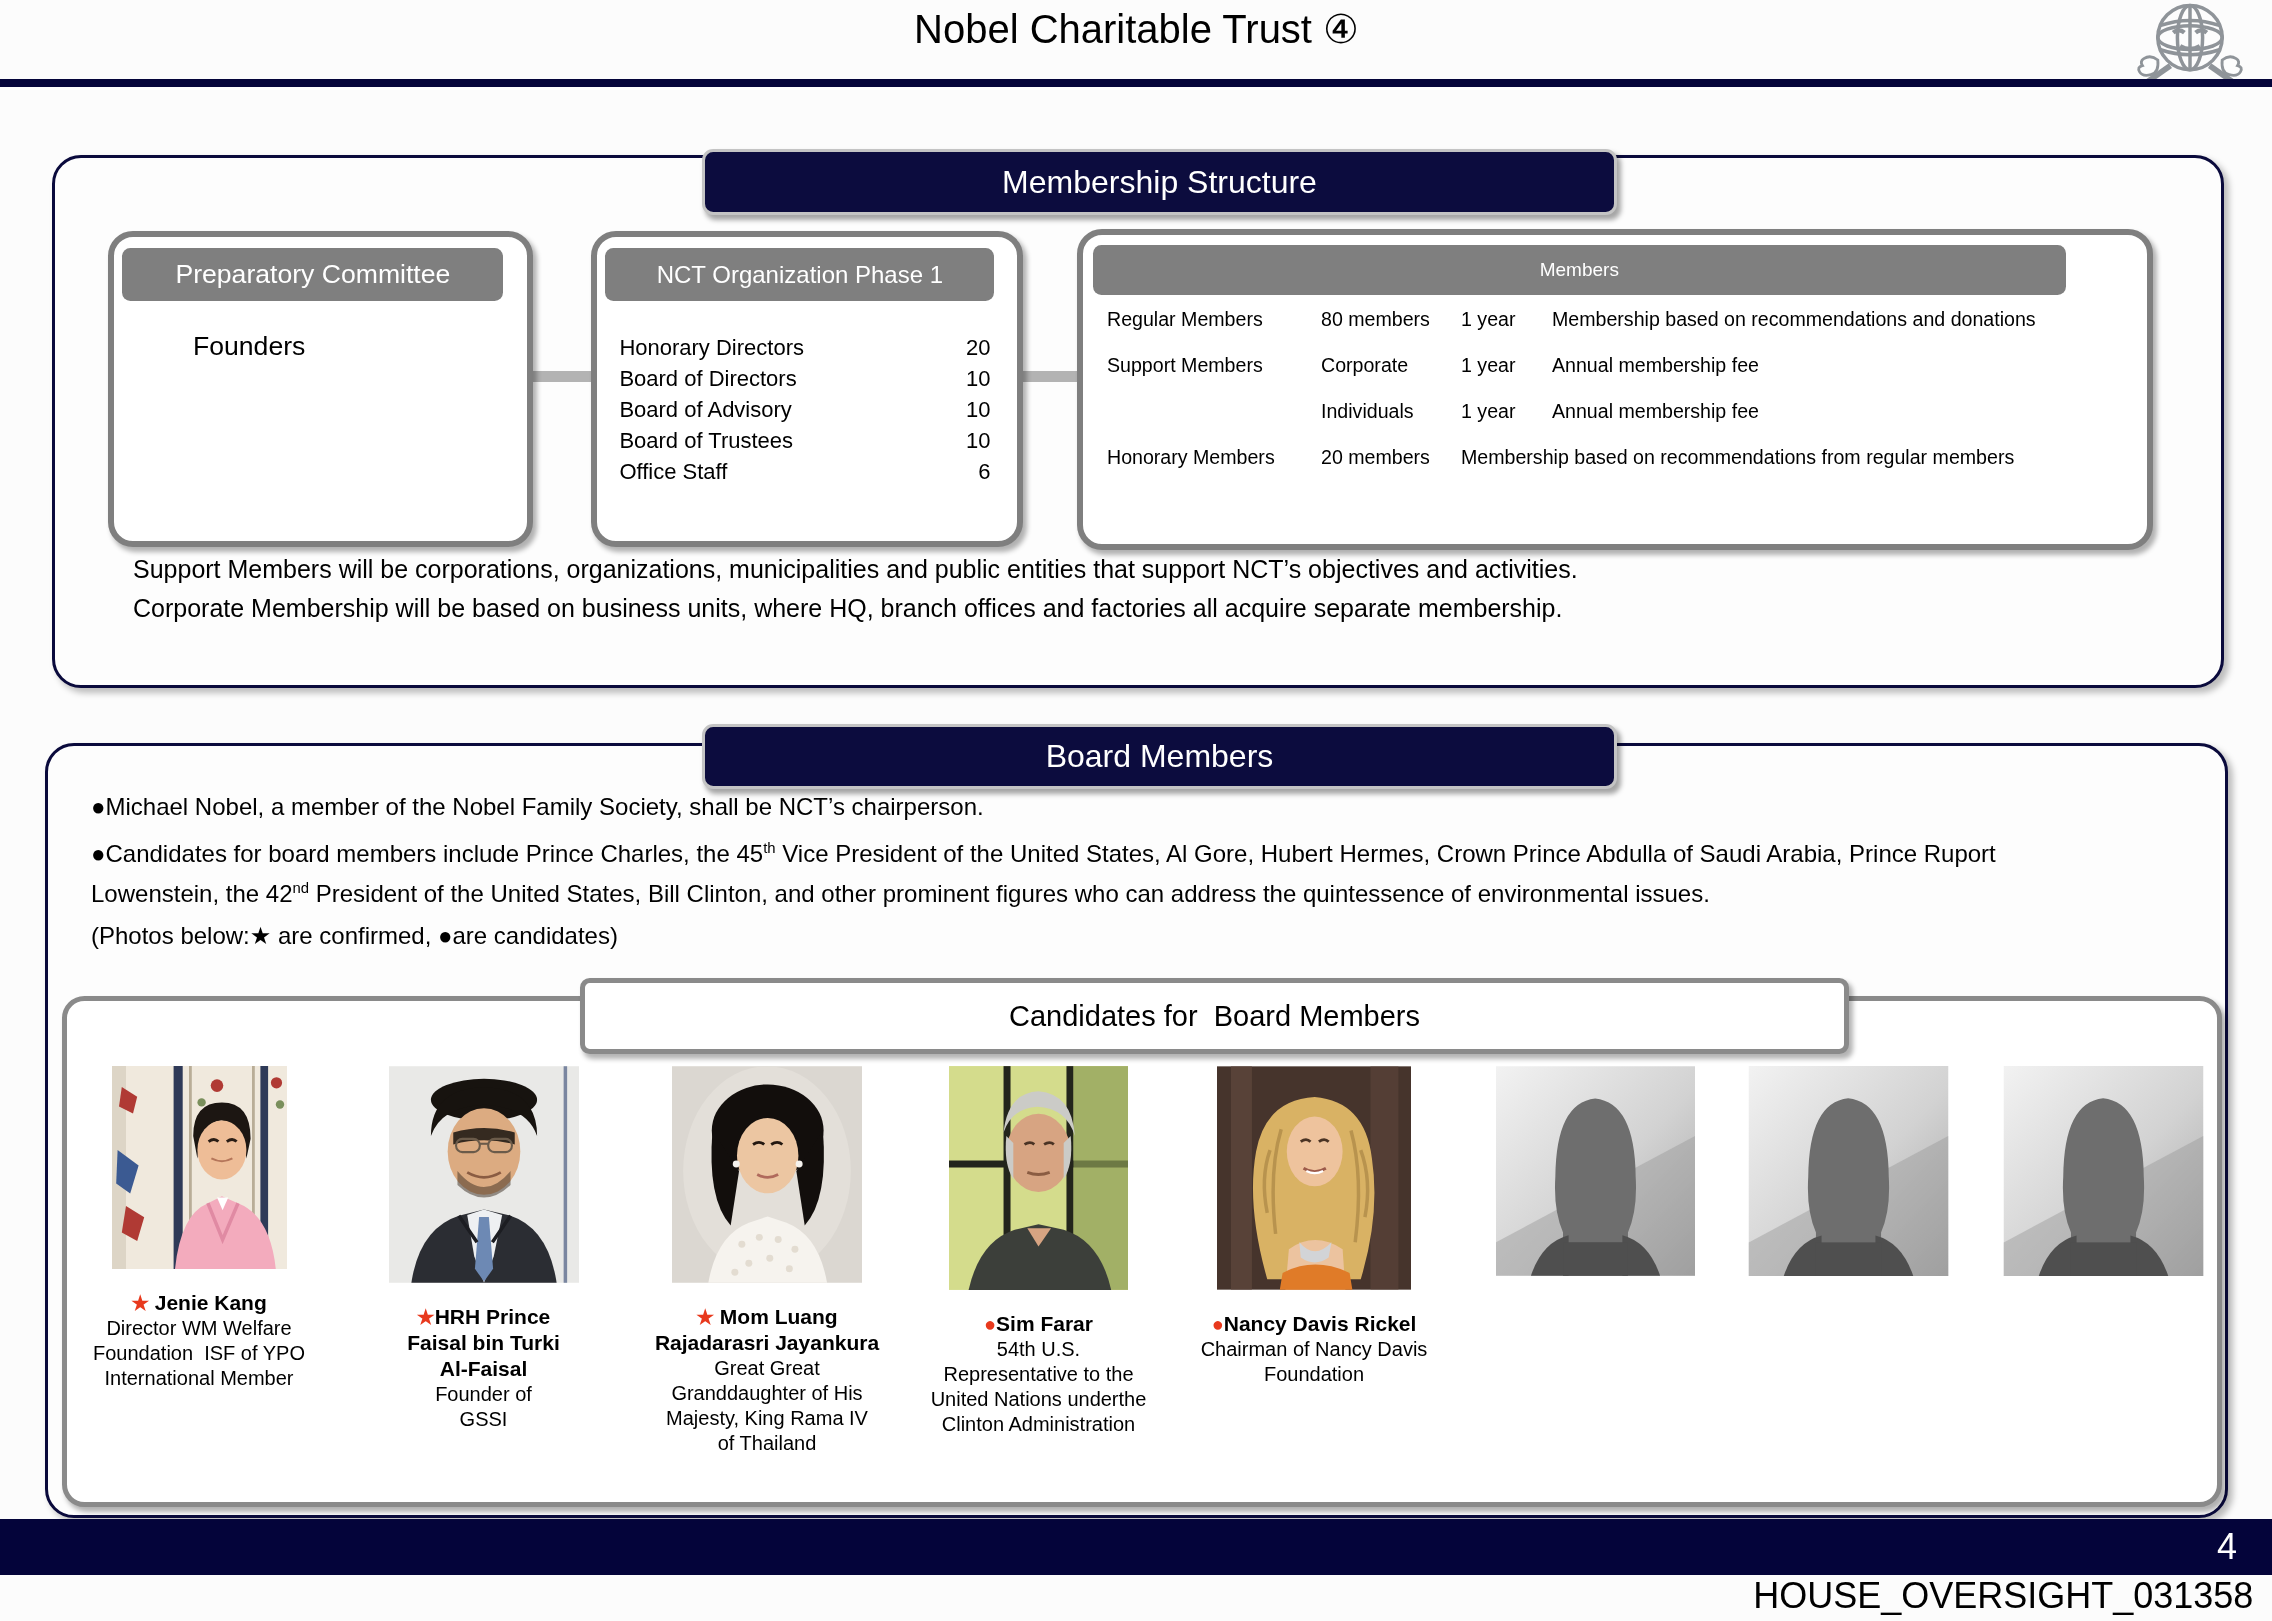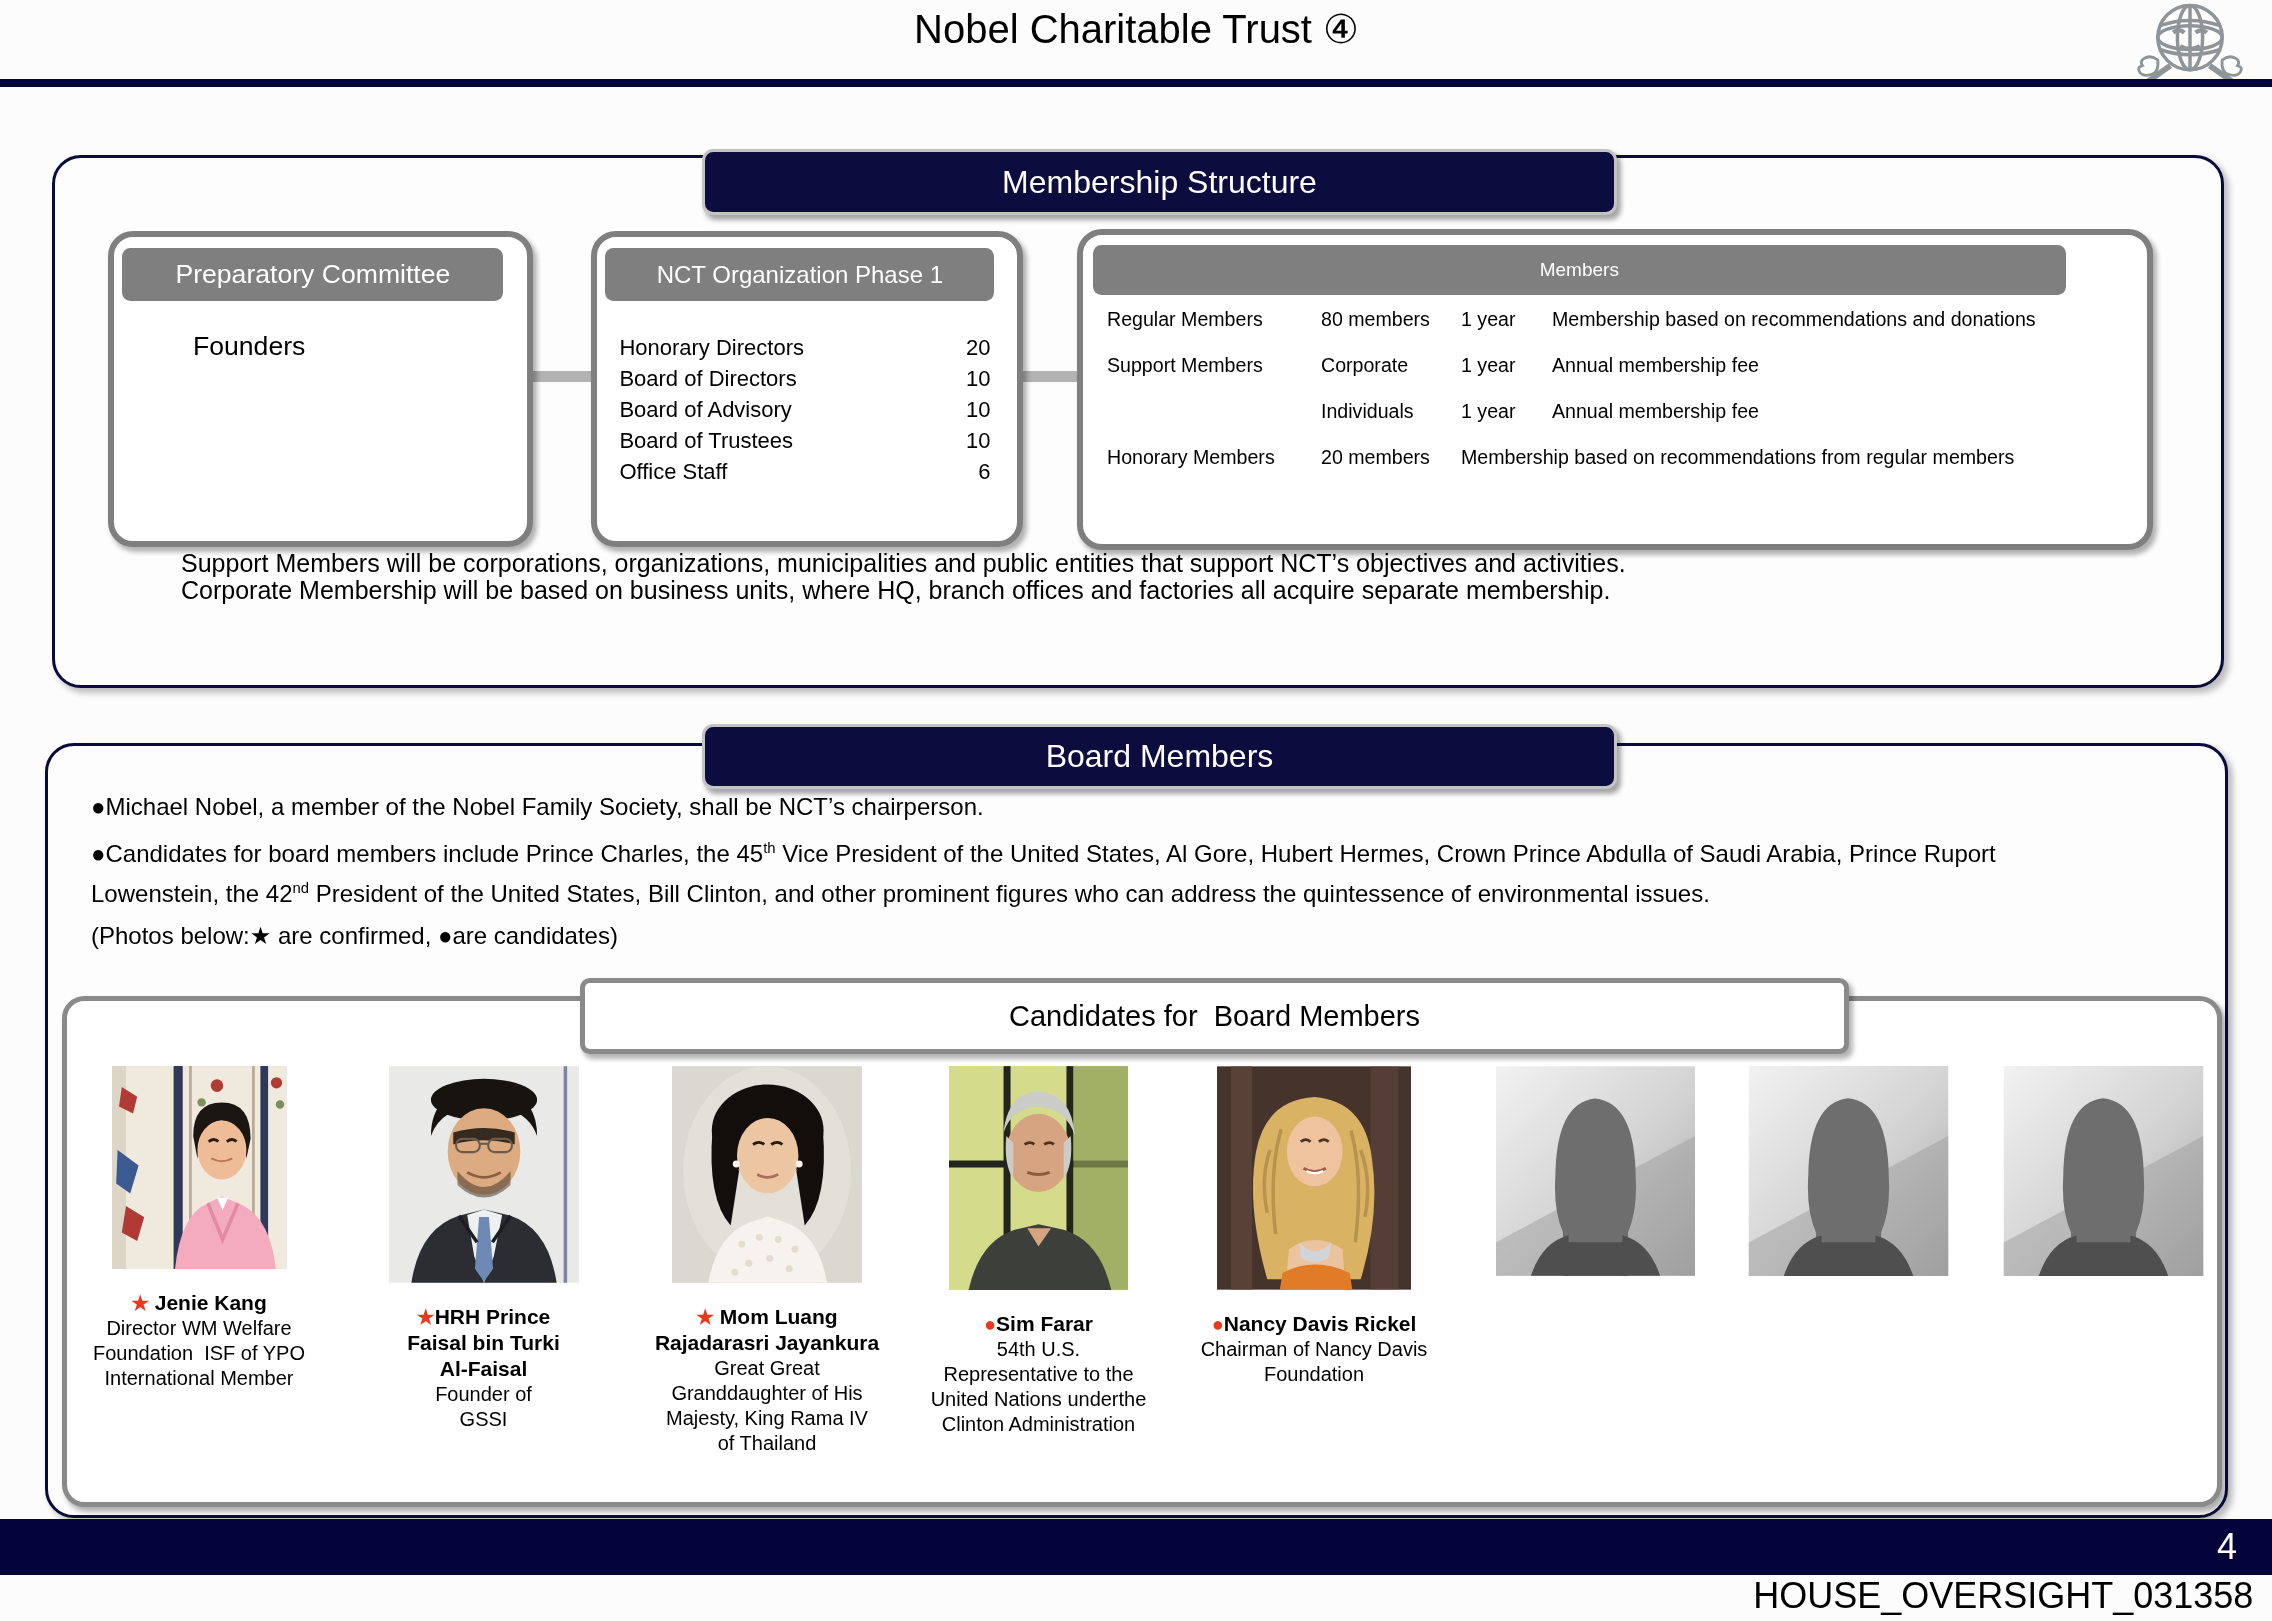--- a/index.html
+++ b/index.html
@@ -42,21 +42,21 @@
   .members-grid{position:absolute;left:24px;top:73px;width:1021px;display:grid;
                 grid-template-columns:214px 140px 91px auto;grid-auto-rows:46px;font-size:19.6px;}
   .members-grid div{white-space:nowrap;}
   .cell-span2{grid-column:3 / 5;}
 
   .connector{position:absolute;top:371px;height:11.2px;background:#b3b3b3;}
   .conn-1{left:521px;width:71px;}
   .conn-2{left:1010px;width:68px;}
 
   .membership-note{position:absolute;left:133px;top:550px;width:2028px;font-size:25px;
-                   line-height:27px;white-space:pre-line;margin-left:48px;}
+                   line-height:39px;white-space:pre-line;}
 
   
   .board-text{position:absolute;left:91px;top:789px;width:1993px;font-size:24px;line-height:35px;}
   .board-text p{margin:0 0 7px 0;}
   sup{font-size:0.62em;}
 
   .cand-box{position:absolute;left:62px;top:996px;width:2150px;height:501px;background:#fff;
             border:5.6px solid #8a8a8a;border-radius:22.4px;box-shadow:3.5px 4.2px 4.9px rgba(0,0,0,0.3);}
   .cand-head{position:absolute;left:580px;top:978px;width:1259px;height:66px;background:#fff;
              border:5.6px solid #8a8a8a;border-radius:9.8px;box-shadow:3.5px 4.2px 4.9px rgba(0,0,0,0.3);

